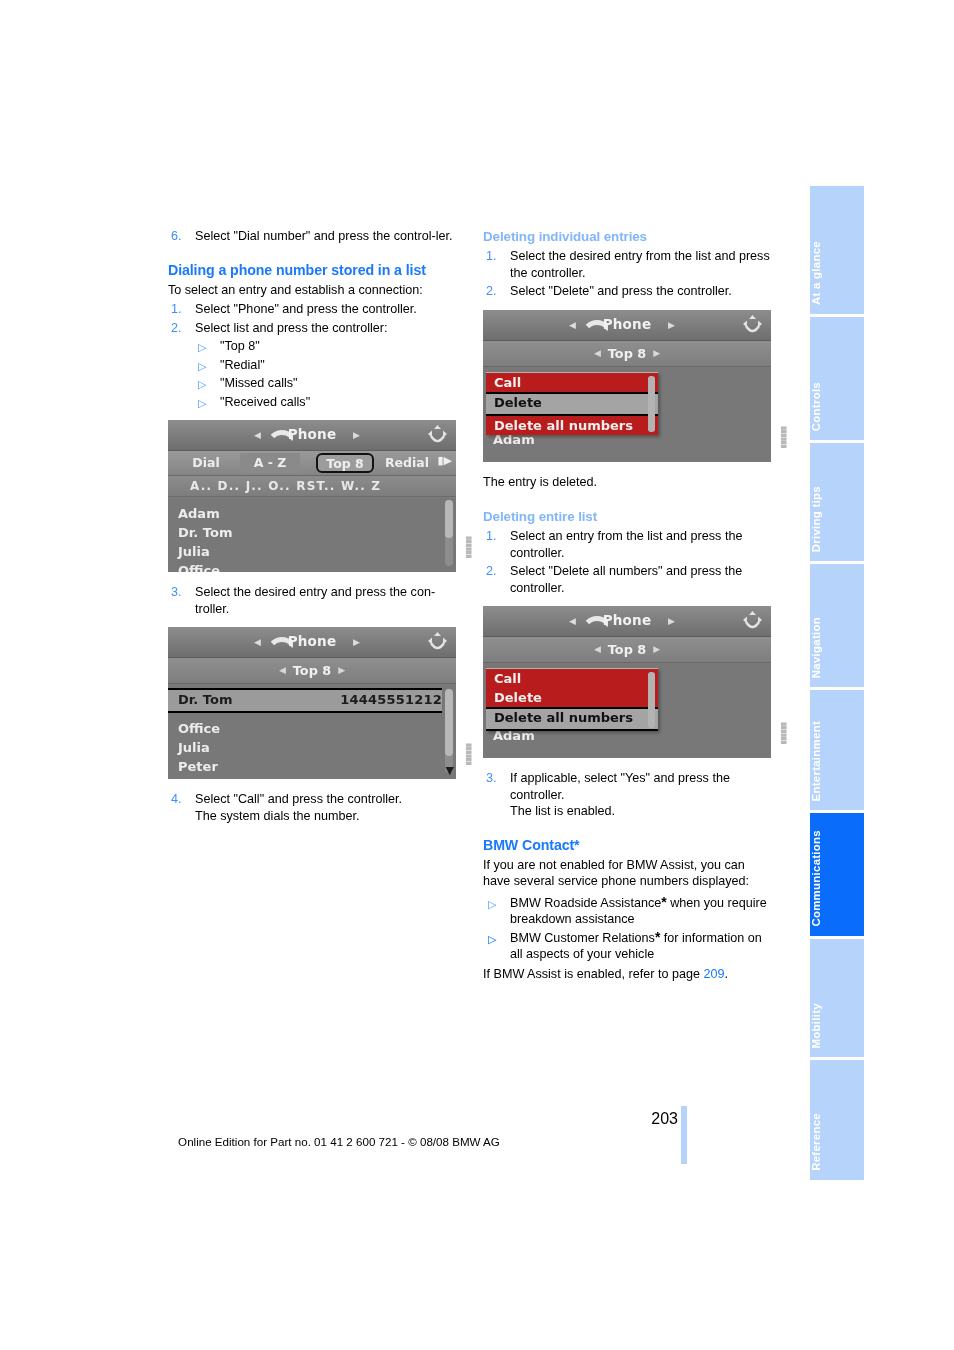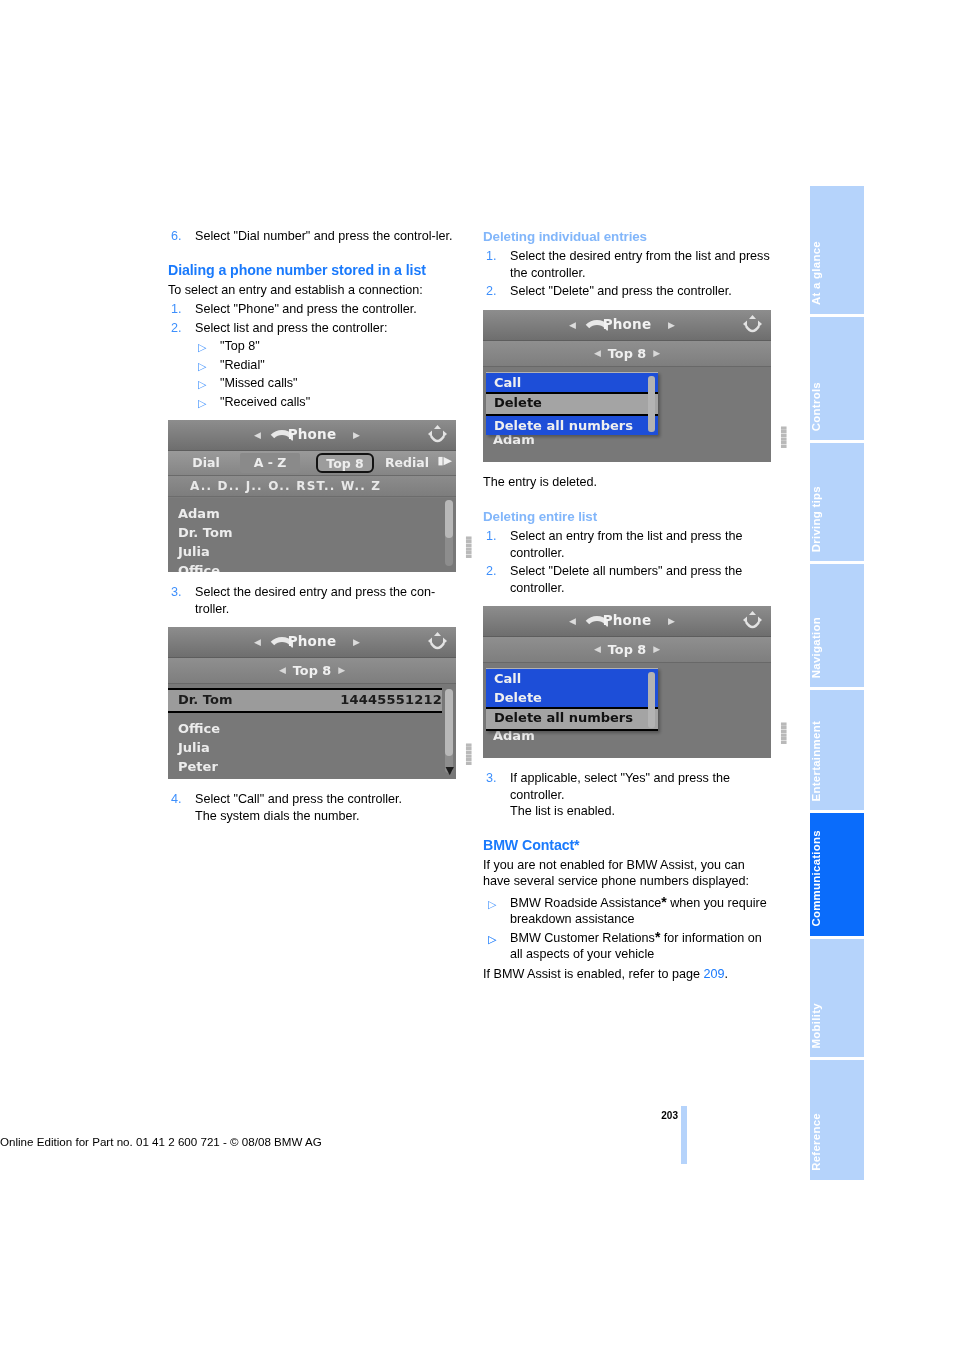--- a/index.html
+++ b/index.html
@@ -246,21 +246,21 @@
     height: 21px;
     line-height: 19px;
     margin-right: 14px;
   }
 
   
   .shot .popup {
     position: absolute;
     left: 3px;
     width: 172px;
-    background: #1d4ed8;
+    background: #b91c1c;
     border-top: 1px solid #b2b2b2;
     box-shadow: 2px 2px 3px rgba(0,0,0,.3);
   }
   .shot .popup .pitem {
     height: 19px;
     line-height: 19px;
     color: #efefef;
     font-size: 13px;
     font-weight: bold;
     padding-left: 8px;
@@ -357,29 +357,29 @@
   #footer {
     position: absolute;
     left: 0; top: 1110px;
     width: 954px;
   }
   #page-number {
     position: absolute;
     left: 0; top: 0;
     width: 678px;
     text-align: right;
-    font-size: 10px;
-    font-weight: bold;
+    font-size: 16px;
+    font-weight: normal;
     color: #000;
   }
   #edition-line {
     position: absolute;
     left: 0; top: 25px;
     width: 678px;
-    text-align: left;
+    text-align: center;
     font-size: 11.6px;
     color: #000;
   }
   #footer-rule {
     position: absolute;
     left: 681px;
     top: -4px;
     width: 6px;
     height: 58px;
     background: #b5d3fb;

